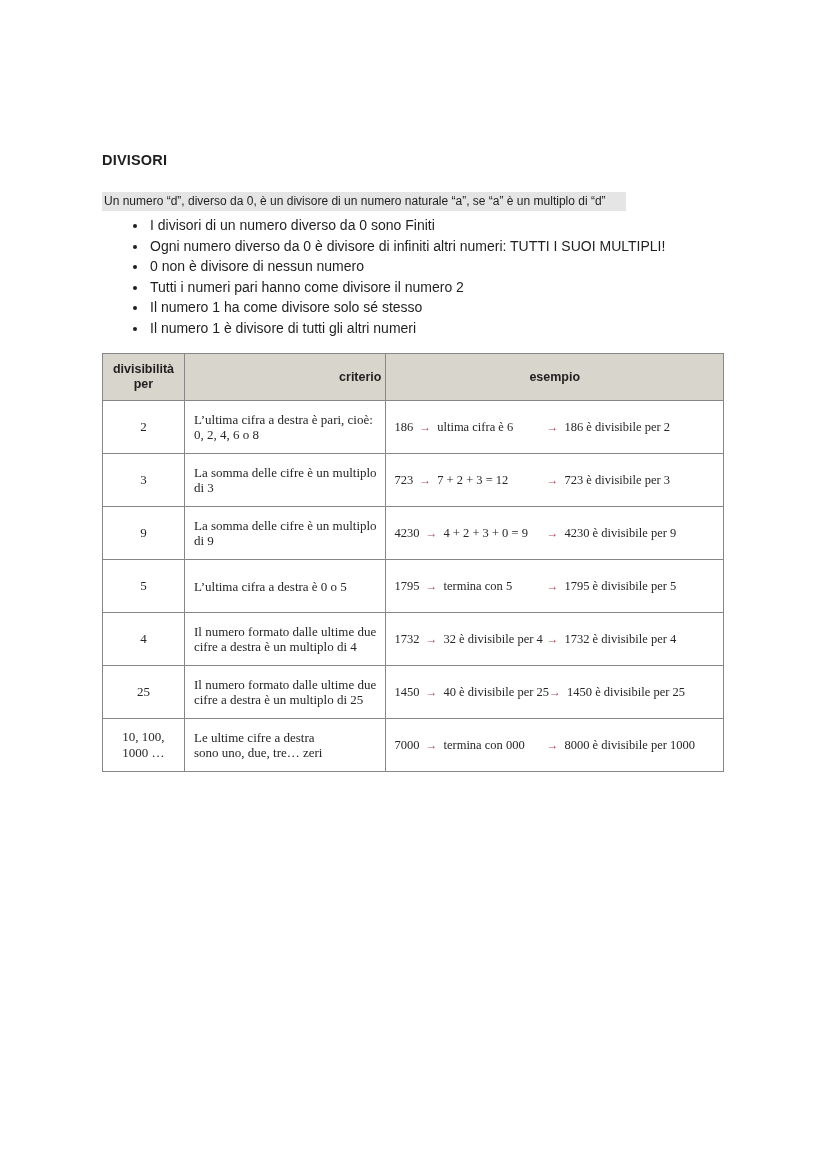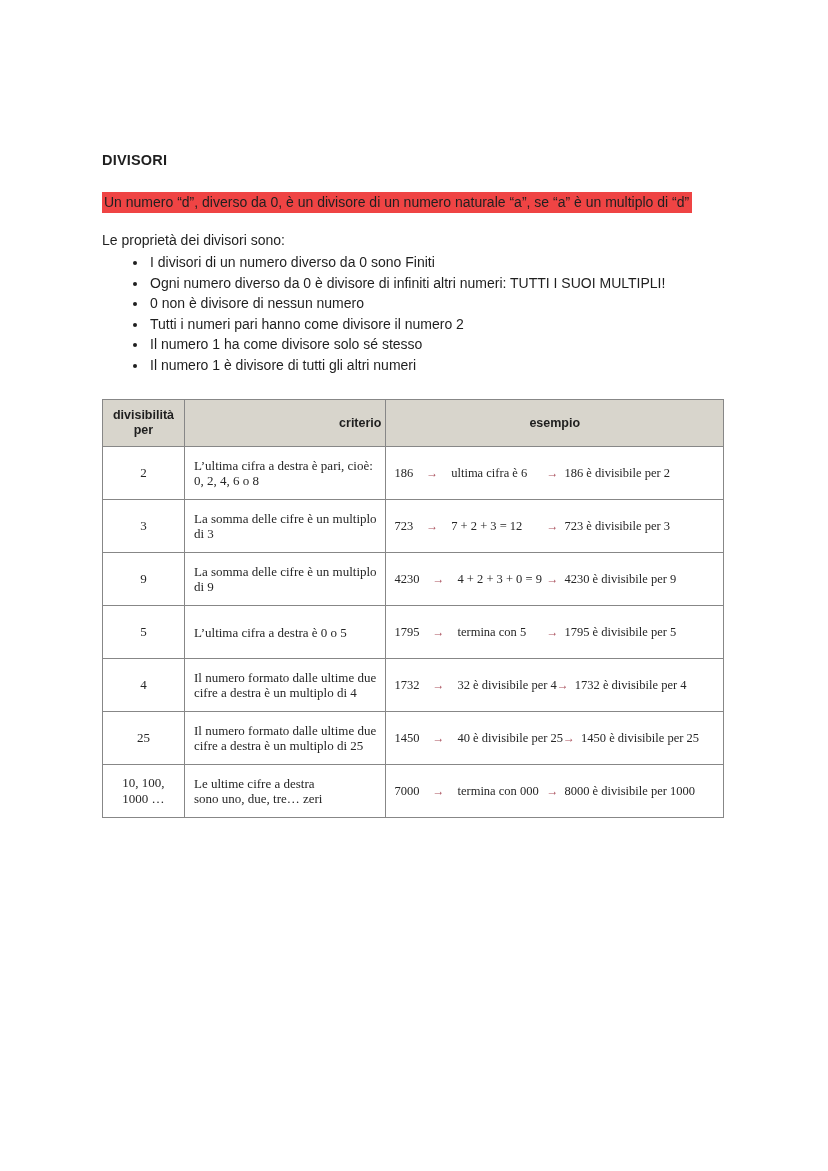--- a/index.html
+++ b/index.html
@@ -11,23 +11,23 @@
     color:#1f1f1f;
     overflow:hidden;
   }
   .content { position:absolute; left:102px; top:152px; width:622px; }
 
   .h-title { margin:0; font-size:14.5px; font-weight:bold; letter-spacing:0.2px; }
 
   .highlight {
     display:inline-block;
     margin-top:24px;
-    background:#ef4444;
-    font-size:14px;
-    padding:2px 3px 3px 2px;
+    background:#e5e5e5;
+    font-size:12px;
+    padding:2px 20px 3px 2px;
     white-space:nowrap;
   }
 
   .intro { margin:19px 0 0 0; font-size:14px; }
 
   ul.props {
     margin:4px 0 8px 0;
     padding:0 0 0 46px;
     font-size:14px;
     line-height:20.5px;
@@ -39,21 +39,21 @@
 
   .para {
     margin:21px 0 0 0;
     font-size:14px;
     line-height:21px;
     white-space:pre-line;
   }
 
   table.crit {
     border-collapse:collapse;
-    margin-top:24px;
+    margin-top:15px;
     table-layout:fixed;
     font-family:"Liberation Serif", serif;
     font-size:13px;
     color:#262626;
     padding-left:44px;
   }
   table.crit th, table.crit td { border:1px solid #878787; }
   table.crit { border:1px solid #6f6f6f; }
 
   th.c1 { width:74px; }
@@ -72,35 +72,34 @@
     line-height:15px;
     padding:2px 4px;
   }
 
   tbody td { height:44px; vertical-align:middle; }
   td.c1 { text-align:center; white-space:pre-line; padding:4px 4px; }
   td.c2 { padding:4px 8px 4px 9px; white-space:pre-line; line-height:15px;font-family:Liberation Serif, serif; }
   td.c3 { padding:4px 6px 4px 8px; font-size:12.5px; }
 
   .ex { display:flex; align-items:baseline; }
-  .ex-left { display:inline-flex; gap:13px; min-width:152px; align-items:flex-start; }
+  .ex-left { display:inline-flex; gap:6px; min-width:152px; align-items:flex-start; }
   .ex-right { display:inline-flex; gap:6px; align-items:baseline; }
   .arrow { color:#a94e5b; font-size:12px; }
 </style>
 </head>
 <body>
 
 <div class="page">
   <div class="content">
 
     <h1 class="h-title">DIVISORI</h1>
 
     <div class="highlight">Un numero “d”, diverso da 0, è un divisore di un numero naturale “a”, se “a” è un multiplo di “d”</div>
 
-    <p class="intro">Le proprietà dei divisori sono:</p>
 
     <ul class="props">
       <li>I divisori di un numero diverso da 0 sono Finiti</li>
       <li>Ogni numero diverso da 0 è divisore di infiniti altri numeri: TUTTI I SUOI MULTIPLI!</li>
       <li>0 non è divisore di nessun numero</li>
       <li>Tutti i numeri pari hanno come divisore il numero 2</li>
       <li>Il numero 1 ha come divisore solo sé stesso</li>
       <li>Il numero 1 è divisore di tutti gli altri numeri</li>
     </ul>
 

